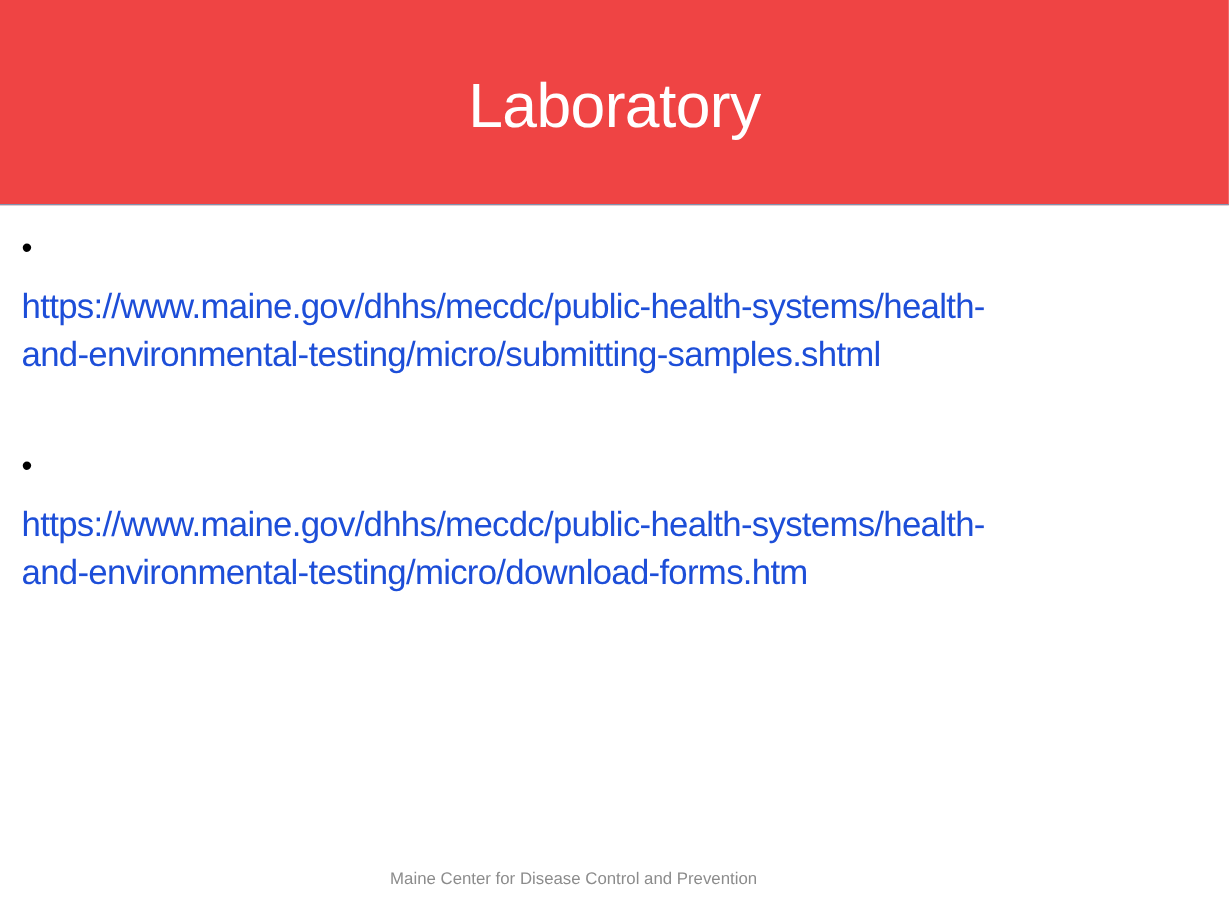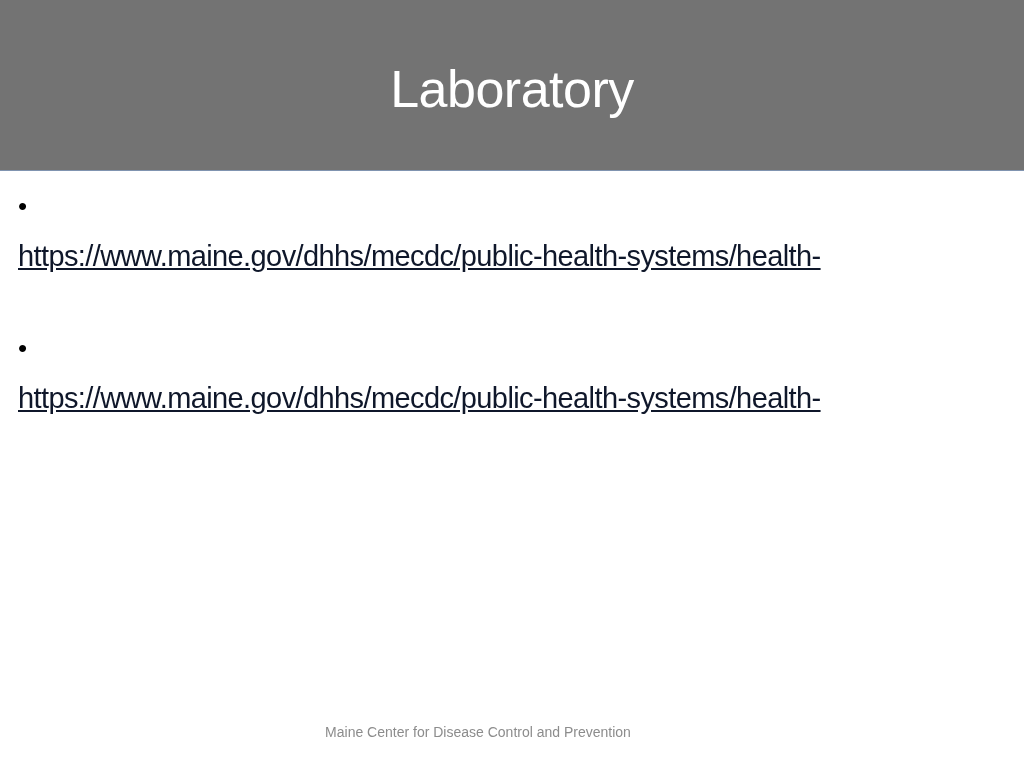--- a/index.html
+++ b/index.html
@@ -4,41 +4,41 @@
   <style>
     html, body { margin: 0; padding: 0; }
     body {
       width: 1024px; height: 768px; overflow: hidden;
       background: #ffffff;
       font-family: "Liberation Sans", "DejaVu Sans", sans-serif;
       position: relative;
     }
     .title-band {
       position: absolute; left: 0; top: 0; width: 1024px; height: 170px;
-      background: #737373;
+      background: #ef4444;
       border-bottom: 1px solid #8094b0;
       display: flex; align-items: center; justify-content: center;
     }
     .title {
       color: #ffffff; font-size: 52px; letter-spacing: -0.5px;
       margin-top: 8px;
     }
     .content {
       position: absolute; left: 18px; top: 186px; width: 990px;
     }
     .bullet-row {
       display: flex; align-items: baseline;
       font-size: 29px; color: #000000; line-height: 40px;
     }
     .bullet {
       width: 40px; display: inline-block; font-size: 26px;
     }
     .link {
       display: block;
-      color: #0f172a; text-decoration: underline;
+      color: #1d4ed8; 
       font-size: 29px; line-height: 40px; letter-spacing: -0.6px;
       margin-top: 10px;
       word-break: break-all;
     }
     .section { margin-bottom: 52px; }
     .footer {
       position: absolute; left: 0; width: 956px; top: 724px;
       text-align: center; font-size: 14px; color: #8c8c8c;
     }
   </style>
@@ -49,26 +49,28 @@
   <div class="title">Laboratory</div>
 </div>
 
 <div class="content">
   <div class="section">
     <div class="bullet-row">
       <span class="bullet">•</span>
     </div>
     <a class="link">
       <span>https://www.maine.gov/dhhs/mecdc/public-health-systems/health-</span><br>
+      <span>and-environmental-testing/micro/submitting-samples.shtml</span>
     </a>
   </div>
 
   <div class="section">
     <div class="bullet-row">
       <span class="bullet">•</span>
     </div>
     <a class="link">
       <span>https://www.maine.gov/dhhs/mecdc/public-health-systems/health-</span><br>
+      <span>and-environmental-testing/micro/download-forms.htm</span>
     </a>
   </div>
 </div>
 
 <div class="footer">Maine Center for Disease Control and Prevention</div>
 
 </body></html>

